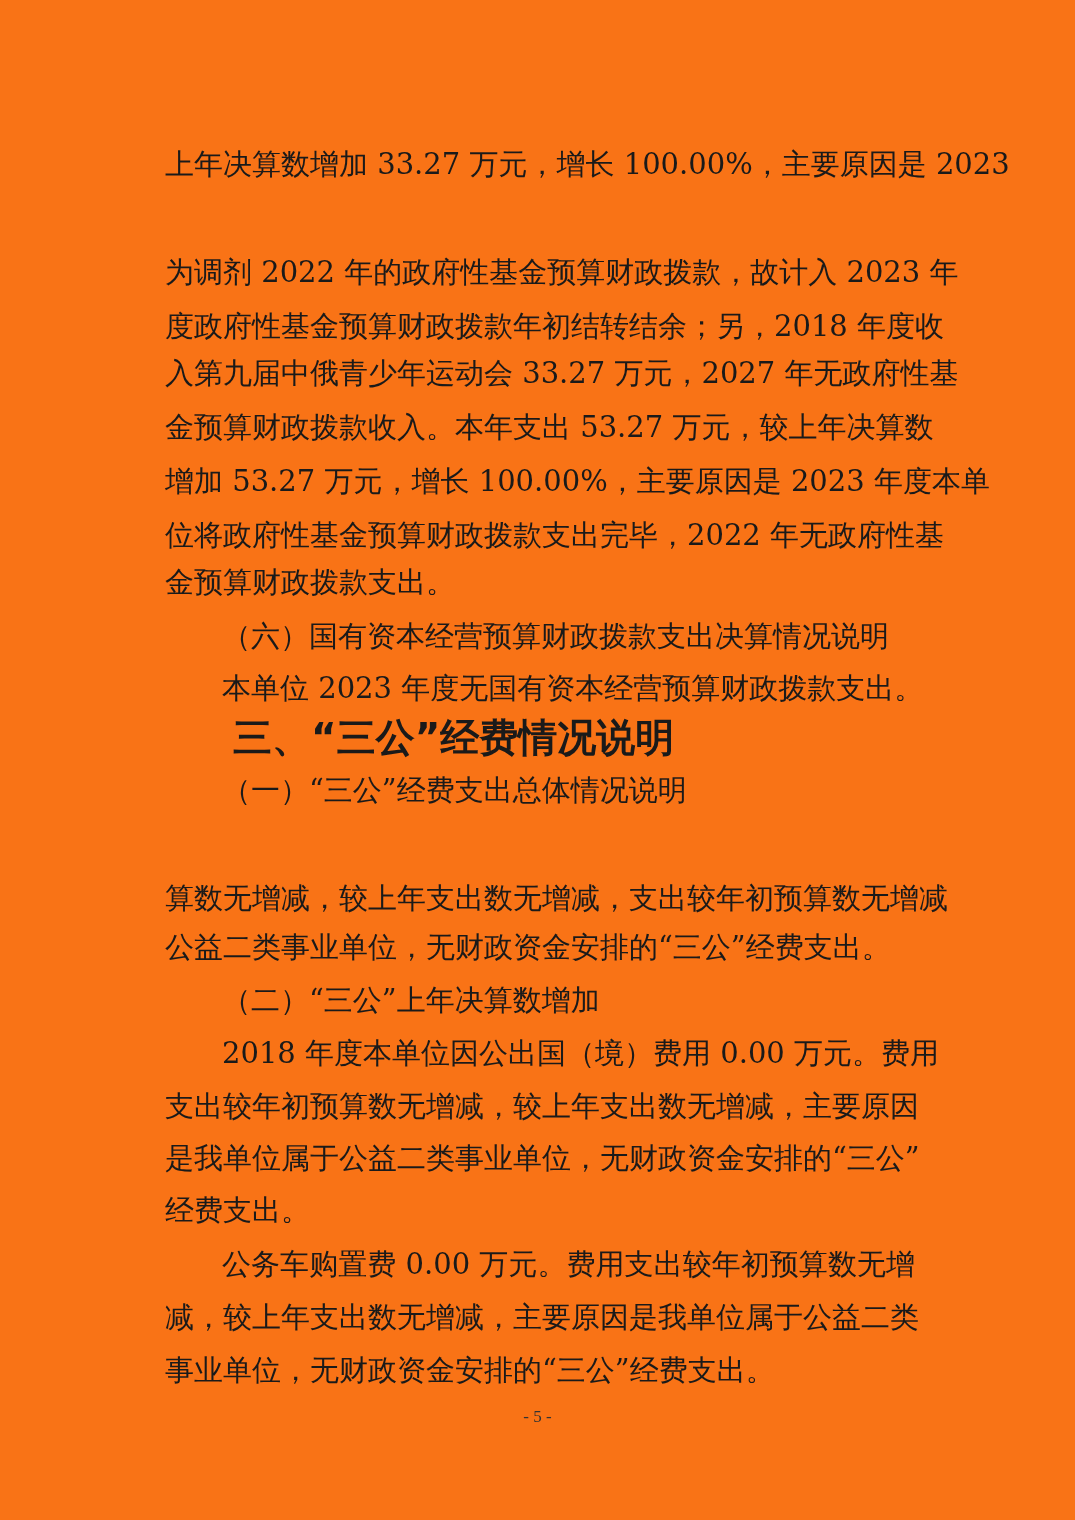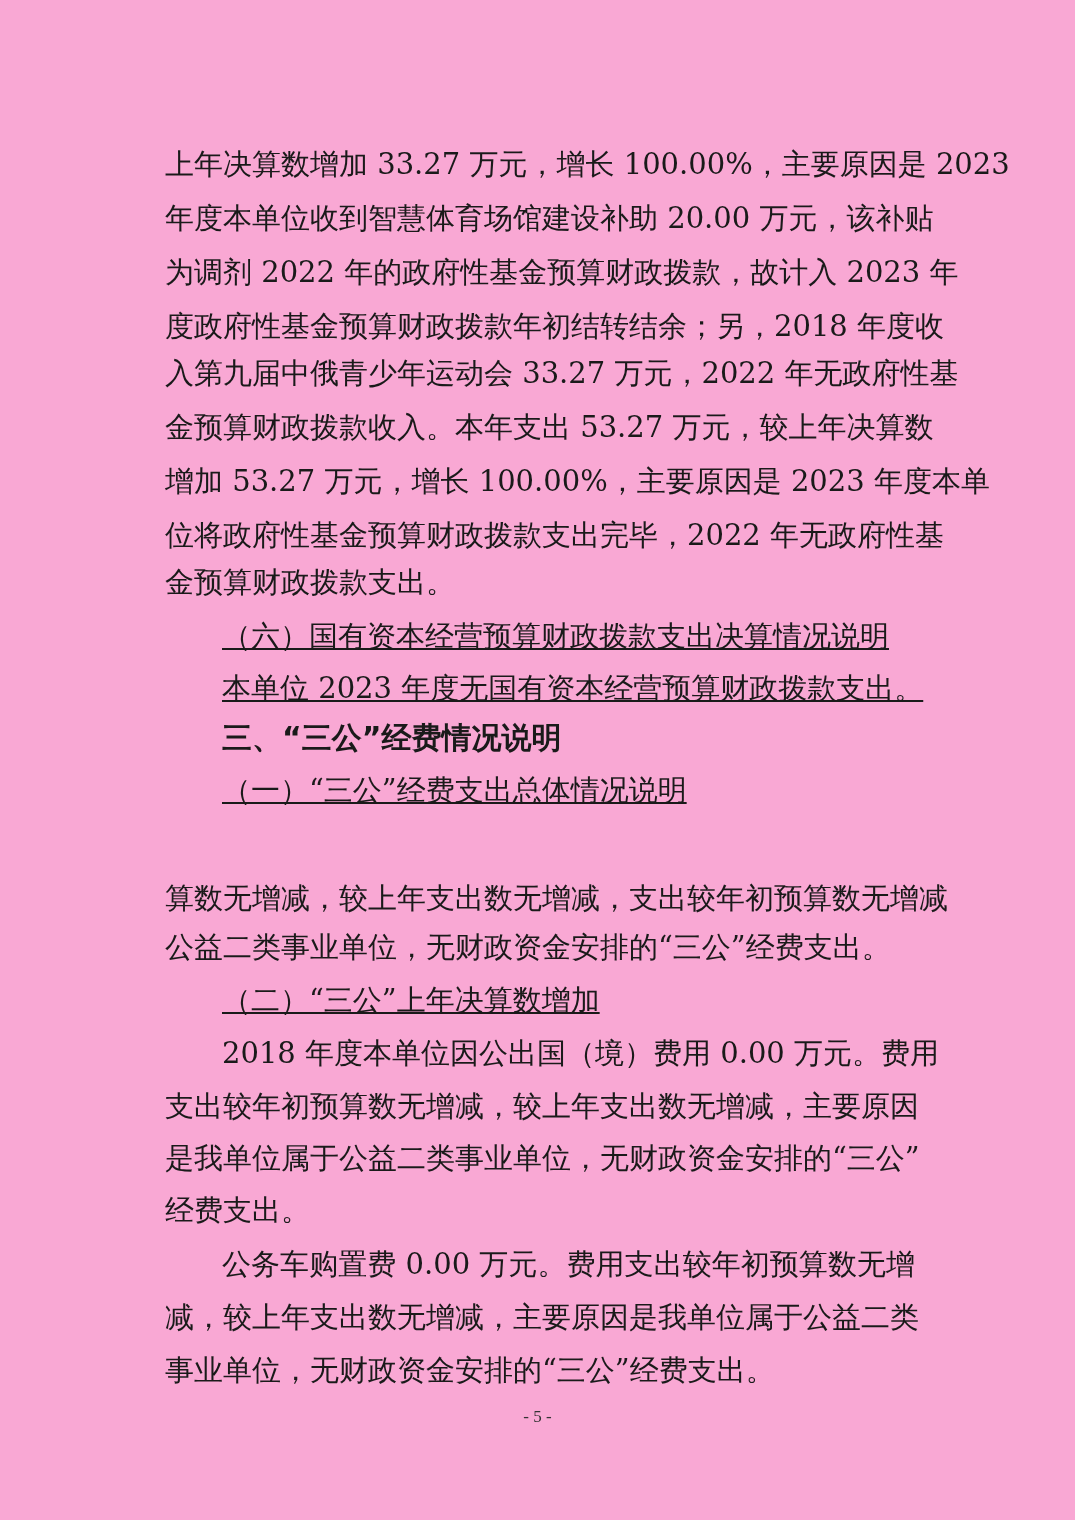--- a/index.html
+++ b/index.html
@@ -1,59 +1,58 @@
 <!DOCTYPE html>
 <html><head>
 <meta charset="utf-8">
 <style>
   html, body { margin: 0; padding: 0; background: #ffffff; }
   body { width: 1075px; height: 1520px; position: relative; overflow: hidden; }
-  .page { position: absolute; left: 0; top: 0; width: 1075px; height: 1520px; background: #f9a8d4; }
+  .page { position: absolute; left: 0; top: 0; width: 1075px; height: 1520px; background: #f97316; }
   .line {
     position: absolute;
     left: 165px;
     width: 750px;
     font-family: "DejaVu Serif", "Liberation Serif", serif;
     font-size: 29px;
     line-height: 40px;
     color: #1a1a1a;
     white-space: nowrap;
     text-align: justify;
     text-align-last: justify;
     letter-spacing: 0px;
   }
   .line.last { text-align-last: left; }
   .line.indent { left: 222px; width: 693px; }
-  .line.sub { left: 222px; width: auto; text-align-last: left; text-decoration: underline; }
+  .line.sub { left: 222px; width: auto; text-align-last: left; }
   .line.heading {
-    left: 222px; width: auto; text-align-last: left;
+    left: 233px; width: auto; text-align-last: left;
     font-family: "DejaVu Sans", "Liberation Sans", sans-serif;
     font-weight: bold;
-    font-size: 30px;
+    font-size: 39px;
   }
   .pagenum {
     position: absolute;
     top: 1407px;
     left: 0; width: 1075px;
     text-align: center;
     font-family: "Liberation Serif", serif;
     font-size: 17px;
     color: #333;
   }
 </style>
 </head>
 <body>
 
 <div class="page">
 
   <div class="line" style="top:144px">上年决算数增加 33.27 万元，增长 100.00%，主要原因是 2023</div>
-  <div class="line" style="top:198px">年度本单位收到智慧体育场馆建设补助 20.00 万元，该补贴</div>
   <div class="line" style="top:252px">为调剂 2022 年的政府性基金预算财政拨款，故计入 2023 年</div>
   <div class="line" style="top:306px">度政府性基金预算财政拨款年初结转结余；另，2018 年度收</div>
-  <div class="line" style="top:353px">入第九届中俄青少年运动会 33.27 万元，2022 年无政府性基</div>
+  <div class="line" style="top:353px">入第九届中俄青少年运动会 33.27 万元，2027 年无政府性基</div>
   <div class="line" style="top:407px">金预算财政拨款收入。本年支出 53.27 万元，较上年决算数</div>
   <div class="line" style="top:461px">增加 53.27 万元，增长 100.00%，主要原因是 2023 年度本单</div>
   <div class="line" style="top:515px">位将政府性基金预算财政拨款支出完毕，2022 年无政府性基</div>
   <div class="line last" style="top:562px">金预算财政拨款支出。</div>
 
   <div class="line sub" style="top:616px">（六）国有资本经营预算财政拨款支出决算情况说明</div>
   <div class="line sub" style="top:668px">本单位 2023 年度无国有资本经营预算财政拨款支出。</div>
 
   <div class="line heading" style="top:718px">三、“三公”经费情况说明</div>
 

